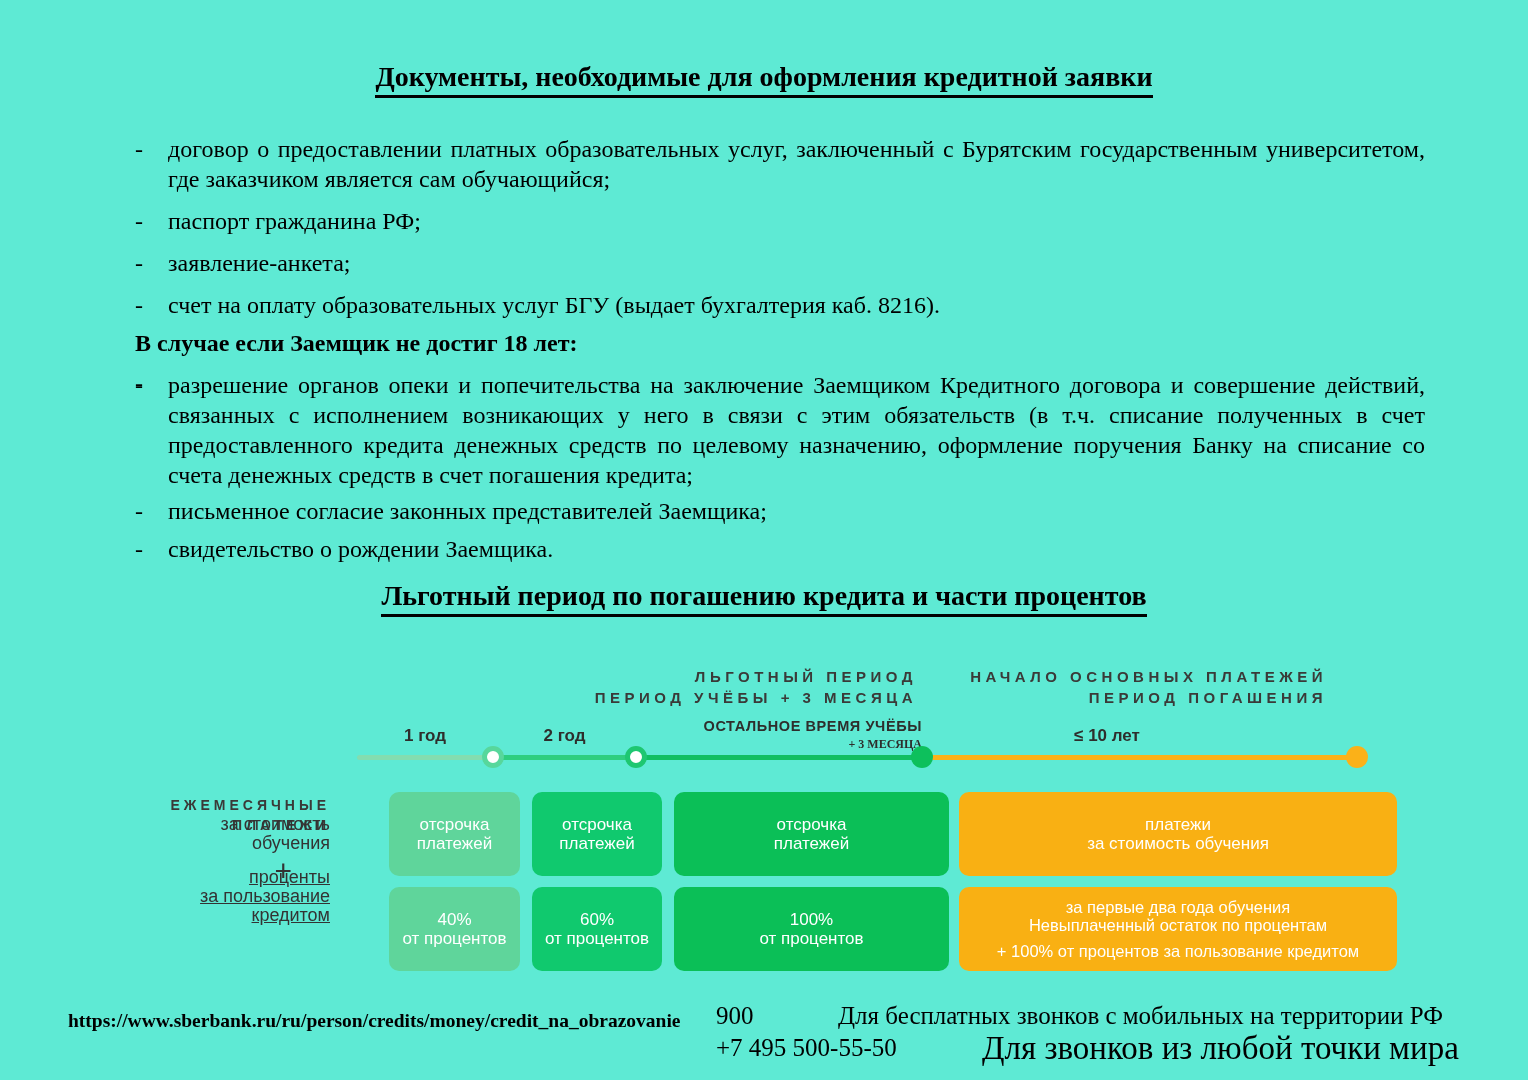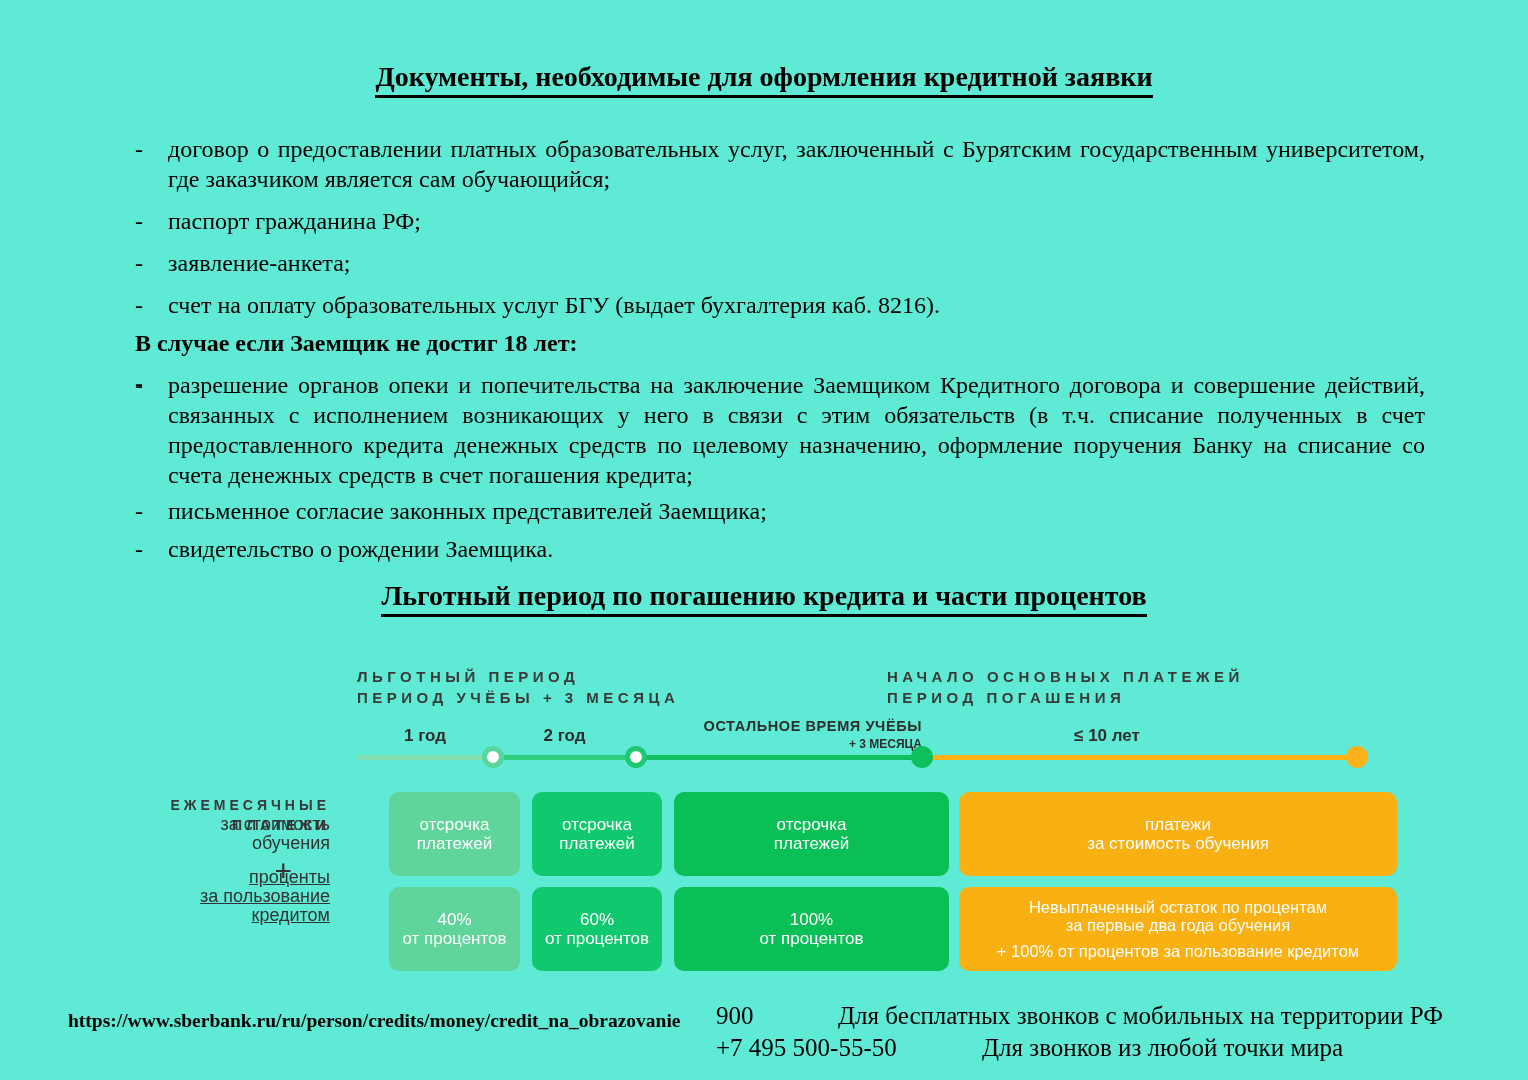--- a/index.html
+++ b/index.html
@@ -17,29 +17,29 @@
   .bullet .dash { position:absolute; left:0; top:0; }
   .mb12 { margin-bottom:12px; }
   .subheading { margin-top:8px; font-weight:bold; font-size:24px; line-height:30px; }
   .mt10 { margin-top:10px; } .mt12 { margin-top:12px; } .mt6 { margin-top:6px; } .mt8 { margin-top:8px; }
   .title2 { margin-top:15px; }
 
   
   .diagram { position:absolute; left:0; top:0; width:100%; height:100%; pointer-events:none;
              font-family:"Liberation Sans", sans-serif; color:var(--labeltext, #3A3A38); }
   .diagram > div { position:absolute; }
-  .phase { font-weight:bold; font-size:15px; line-height:21px; letter-spacing:4.5px; text-align:left; }
+  .phase { font-weight:bold; font-size:15px; line-height:21px; letter-spacing:4.5px; text-align:right; }
   .phase-grace  { left:357px; top:666px; width:560px; }
   .phase-repay  { left:887px; top:666px; width:440px; }
   .seg-label { top:726px; text-align:center; font-weight:bold; font-size:17px; color:#2E2E2C; }
   .seg-label-1 { left:357px; width:136px; }
   .seg-label-2 { left:493px; width:143px; }
   .seg-label-3 { left:636px; top:718px; width:286px; text-align:right; color:#2E2E2C; }
   .seg-label-3 .l1 { font-weight:bold; font-size:14.5px; letter-spacing:0.6px; }
-  .seg-label-3 .l2 { font-weight:bold; font-size:12px; margin-top:3px; }
+  .seg-label-3 .l2 { font-weight:bold; font-size:12px; margin-top:3px;font-family:Liberation Serif, serif; }
   .seg-label-4 { left:922px; width:370px; }
 
   .tseg { top:755px; height:5px; border-radius:3px; }
   .tseg-1 { left:357px; width:136px; background:var(--seg1,#83DDB0); }
   .tseg-2 { left:493px; width:143px; background:var(--seg2,#2ECE7F); }
   .tseg-3 { left:636px; width:286px; background:var(--seg3,#10BF61); }
   .tseg-4 { left:922px; width:435px; background:var(--seg4,#FBB118); }
   .dot { top:746px; width:22px; height:22px; border-radius:50%; box-sizing:border-box; background:#fff; }
   .dot-1 { left:482px;  border:5px solid var(--dot1,#57D79C); }
   .dot-2 { left:625px;  border:5px solid var(--dot2,#1EC771); }
@@ -65,21 +65,21 @@
   .box .inner { width:100%; }
   .box-wide2 { font-size:16.5px; line-height:18px; }
   .gap-line { margin-top:8px; }
 
   
   .footer-item { position:absolute; white-space:nowrap; }
   .f-url   { left:68px;  top:1010px; font-weight:bold; font-size:19.5px; }
   .f-900   { left:716px; top:1002px; font-size:25px; line-height:28px; }
   .f-desc1 { left:838px; top:1002px; font-size:25px; line-height:28px; }
   .f-phone { left:716px; top:1034px; font-size:25px; line-height:28px; }
-  .f-desc2 { left:982px; top:1034px; font-size:25px; line-height:28px; }
+  .f-desc2 { left:982px; top:1034px; font-size:33px; line-height:28px; }
 </style>
 </head>
 <body>
 
 <div class="page">
 
   <div class="title-wrap title1">
     <span class="ul">Документы, необходимые для оформления кредитной заявки</span>
   </div>
 
@@ -205,22 +205,22 @@
       </div>
     </div>
     <div class="box row2 col3">
       <div class="inner">
         <div>100%</div>
         <div>от процентов</div>
       </div>
     </div>
     <div class="box row2 col4 box-wide2">
       <div class="inner">
+        <div>за первые два года обучения</div>
         <div>Невыплаченный остаток по процентам</div>
-        <div>за первые два года обучения</div>
         <div class="gap-line">+ 100% от процентов за пользование кредитом</div>
       </div>
     </div>
   </div>
 
   <div class="footer-item f-url">https://www.sberbank.ru/ru/person/credits/money/credit_na_obrazovanie</div>
   <div class="footer-item f-900">900</div>
   <div class="footer-item f-desc1">Для бесплатных звонков с мобильных на территории РФ</div>
   <div class="footer-item f-phone">+7 495 500-55-50</div>
   <div class="footer-item f-desc2">Для звонков из любой точки мира</div>

